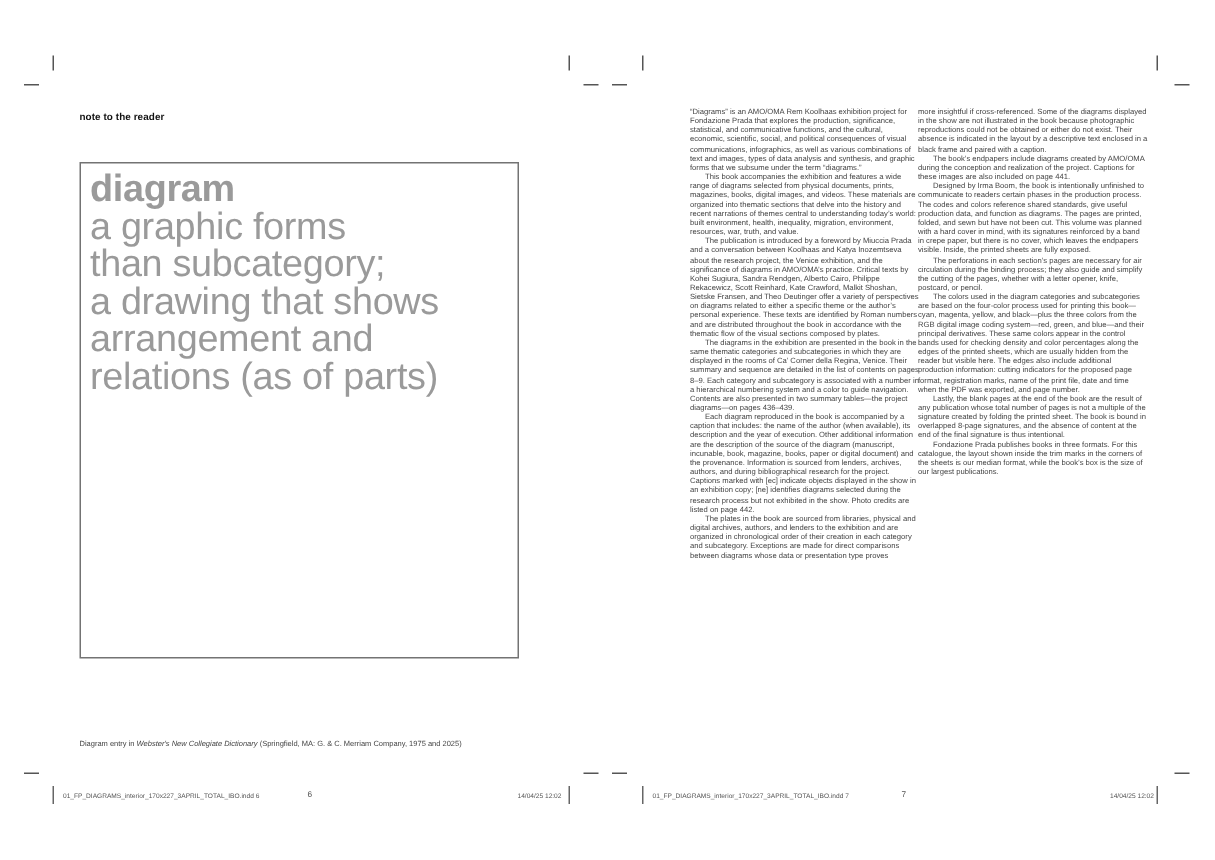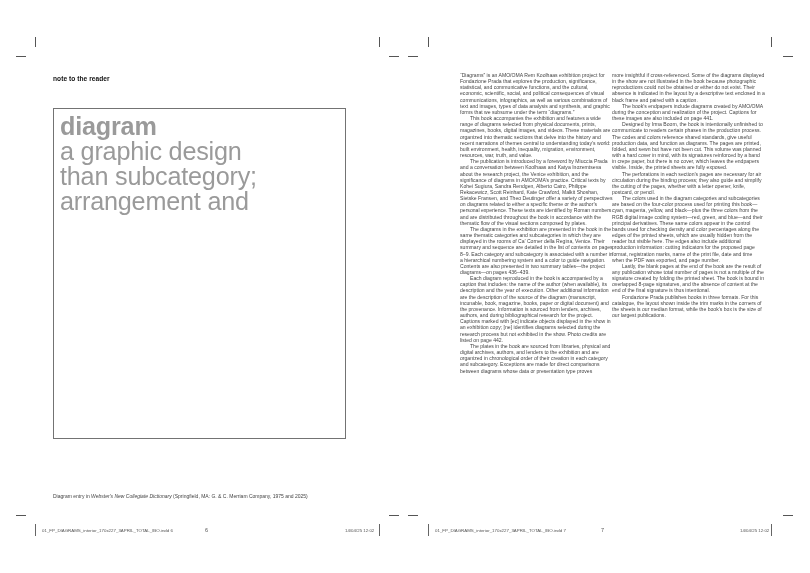--- a/index.html
+++ b/index.html
@@ -41,23 +41,25 @@
   <div class="mark h" style="left:16px; top:515px;"></div>
   <div class="mark h" style="left:389px; top:515px;"></div>
   <div class="mark h" style="left:408px; top:515px;"></div>
   <div class="mark h" style="left:783px; top:515px;"></div>
 
   <div class="section-label">note to the reader</div>
 
   <div class="def-box">
     <div class="def-text">
       <span class="def-headword">diagram</span>
-      <span class="def-line">a graphic design</span>
+      <span class="def-line">a graphic forms</span>
       <span class="def-line">than subcategory;</span>
+      <span class="def-line">a drawing that shows</span>
       <span class="def-line">arrangement and</span>
+      <span class="def-line">relations (as of parts)</span>
     </div>
   </div>
 
   <div class="caption">
     <span>Diagram entry in </span><i>Webster's New Collegiate Dictionary</i><span> (Springfield, MA: G. &amp; C. Merriam Company, 1975 and 2025)</span>
   </div>
 
   <div class="slug-bar" style="left:35px;"></div>
   <div class="slug" style="left:42px;">01_FP_DIAGRAMS_interior_170x227_3APRIL_TOTAL_IBO.indd   6</div>
   <div class="slug" style="left:205px; font-size:5.5px; top:527px;">6</div>

